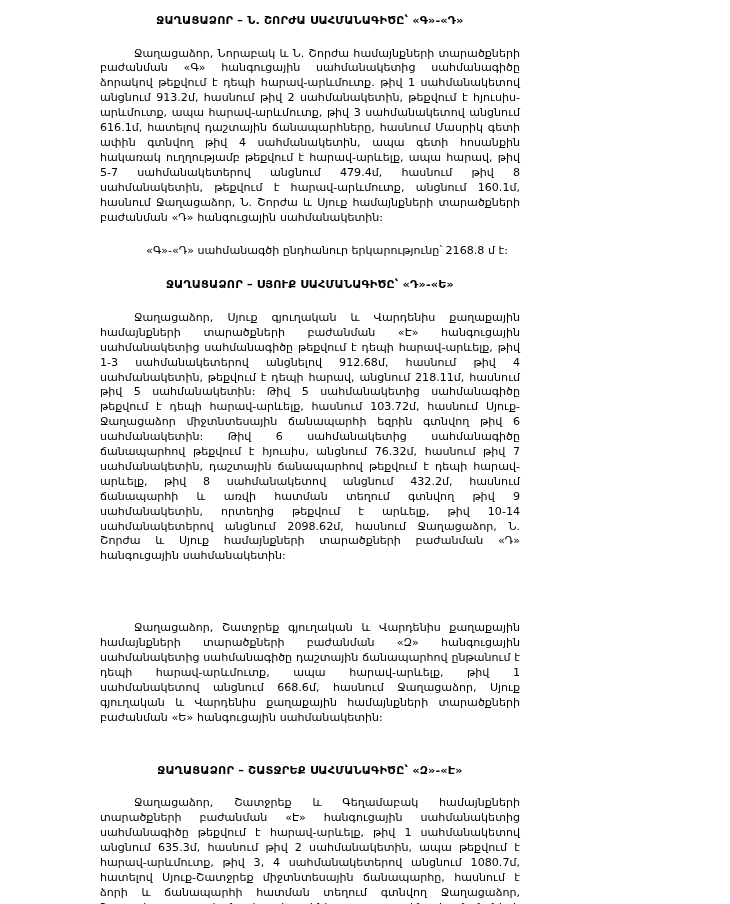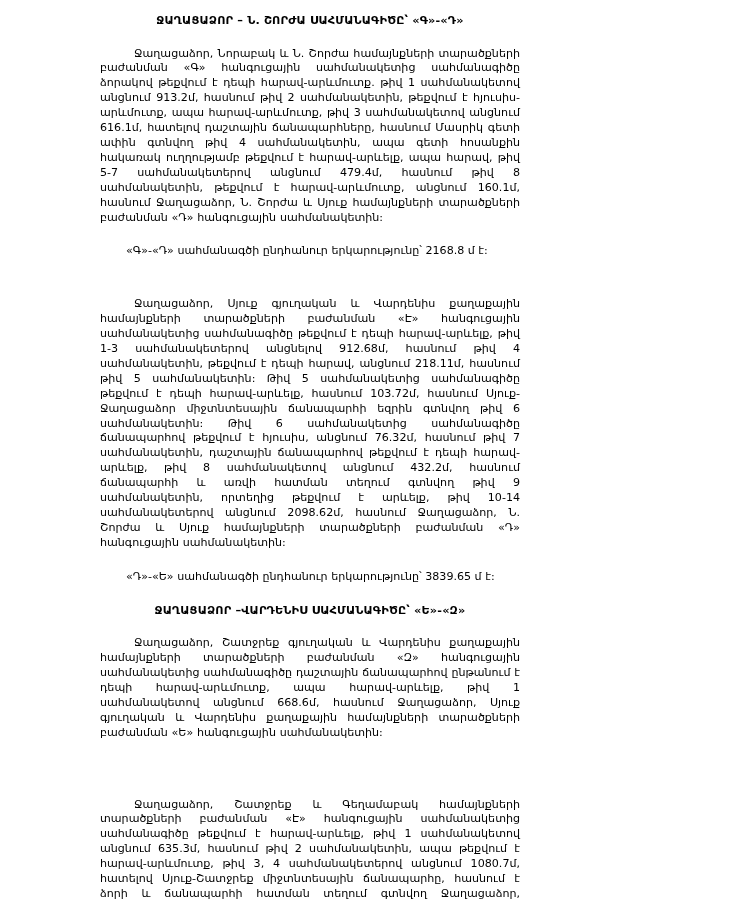--- a/index.html
+++ b/index.html
@@ -45,21 +45,21 @@
     padding: 0;
     text-indent: 34px;
     word-spacing: 0.2px;
   }
   .section-total {
     font-size: 11.1px;
     line-height: 1.345;
     margin: 0;
     padding: 0;
     text-indent: 34px;
-    text-align: left;
+    text-align: center;
   }
   .gap-after-heading { height: 11px; }
   .gap-before-heading { height: 19px; }
   .gap-before-total { height: 11px; }
 </style>
 </head>
 <body>
 
 <div class="page">
 
@@ -67,36 +67,36 @@
     <div class="doc-heading">ՋԱՂԱՑԱՁՈՐ – Ն. ՇՈՐԺԱ ՍԱՀՄԱՆԱԳԻԾԸ՝ «Գ»-«Դ»</div>
     <div class="gap-after-heading"></div>
     <p class="section-body">Ջաղացաձոր, Նորաբակ և Ն. Շորժա  համայնքների տարածքների բաժանման «Գ» հանգուցային սահմանակետից սահմանագիծը ձորակով թեքվում  է դեպի հարավ-արևմուտք. թիվ 1 սահմանակետով անցնում 913.2մ, հասնում թիվ 2 սահմանակետին, թեքվում է հյուսիս-արևմուտք, ապա հարավ-արևմուտք, թիվ 3 սահմանակետով անցնում 616.1մ, հատելով դաշտային ճանապարհները, հասնում Մասրիկ գետի ափին գտնվող թիվ 4 սահմանակետին, ապա գետի հոսանքին հակառակ ուղղությամբ թեքվում է հարավ-արևելք, ապա հարավ, թիվ 5-7 սահմանակետերով անցնում 479.4մ, հասնում թիվ 8 սահմանակետին, թեքվում է հարավ-արևմուտք, անցնում 160.1մ, հասնում Ջաղացաձոր, Ն. Շորժա և Սյուք   համայնքների տարածքների բաժանման «Դ»   հանգուցային սահմանակետին:</p>
     <div class="gap-before-total"></div>
     <p class="section-total">«Գ»-«Դ»  սահմանագծի ընդհանուր երկարությունը՝ 2168.8 մ է:</p>
   </div>
 
   <div class="gap-before-heading"></div>
 
   <div class="section">
+    <div class="doc-heading">ՋԱՂԱՑԱՁՈՐ – ՍՅՈՒՔ ՍԱՀՄԱՆԱԳԻԾԸ՝ «Դ»-«Ե»</div>
     <div class="gap-after-heading"></div>
     <p class="section-body">Ջաղացաձոր, Սյուք գյուղական և Վարդենիս քաղաքային համայնքների տարածքների բաժանման «Է» հանգուցային սահմանակետից սահմանագիծը թեքվում է դեպի հարավ-արևելք, թիվ 1-3 սահմանակետերով անցնելով 912.68մ, հասնում թիվ 4 սահմանակետին, թեքվում է դեպի հարավ, անցնում 218.11մ, հասնում թիվ 5 սահմանակետին: Թիվ 5 սահմանակետից սահմանագիծը թեքվում է դեպի հարավ-արևելք, հասնում 103.72մ, հասնում Սյուք-Ջաղացաձոր միջտնտեսային ճանապարհի եզրին գտնվող թիվ 6 սահմանակետին: Թիվ 6 սահմանակետից սահմանագիծը ճանապարհով թեքվում է հյուսիս, անցնում 76.32մ, հասնում թիվ 7 սահմանակետին, դաշտային ճանապարհով թեքվում է դեպի հարավ-արևելք, թիվ 8 սահմանակետով անցնում 432.2մ, հասնում ճանապարհի և առվի հատման տեղում գտնվող թիվ 9 սահմանակետին, որտեղից թեքվում է արևելք, թիվ 10-14 սահմանակետերով անցնում 2098.62մ, հասնում Ջաղացաձոր, Ն. Շորժա և Սյուք համայնքների տարածքների բաժանման «Դ» հանգուցային սահմանակետին:</p>
     <div class="gap-before-total"></div>
-    <p class="section-total">«Դ»-«Ե»  սահմանագծի ընդհանուր երկարությունը՝ 3839.65 մ է:</p>
   </div>
 
   <div class="gap-before-heading"></div>
 
   <div class="section">
-    <div class="doc-heading">ՋԱՂԱՑԱՁՈՐ –ՎԱՐԴԵՆԻՍ ՍԱՀՄԱՆԱԳԻԾԸ՝ «Ե»-«Զ»</div>
     <div class="gap-after-heading"></div>
     <p class="section-body">Ջաղացաձոր, Շատջրեք գյուղական և Վարդենիս քաղաքային համայնքների տարածքների բաժանման «Զ» հանգուցային սահմանակետից սահմանագիծը դաշտային ճանապարհով ընթանում է դեպի հարավ-արևմուտք, ապա հարավ-արևելք, թիվ 1 սահմանակետով անցնում 668.6մ, հասնում Ջաղացաձոր, Սյուք գյուղական և Վարդենիս քաղաքային համայնքների տարածքների բաժանման «Ե» հանգուցային սահմանակետին:</p>
     <div class="gap-before-total"></div>
   </div>
 
   <div class="gap-before-heading"></div>
 
   <div class="section">
+    <div class="doc-heading">ՋԱՂԱՑԱՁՈՐ – ՇԱՏՋՐԵՔ ՍԱՀՄԱՆԱԳԻԾԸ՝ «Զ»-«Է»</div>
     <div class="gap-after-heading"></div>
     <p class="section-body">Ջաղացաձոր, Շատջրեք  և Գեղամաբակ համայնքների տարածքների բաժանման «Է» հանգուցային սահմանակետից   սահմանագիծը թեքվում է հարավ-արևելք, թիվ 1 սահմանակետով անցնում 635.3մ, հասնում թիվ 2 սահմանակետին, ապա թեքվում է հարավ-արևմուտք, թիվ 3, 4 սահմանակետերով անցնում 1080.7մ, հատելով Սյուք-Շատջրեք միջտնտեսային ճանապարհը, հասնում է ձորի և ճանապարհի հատման տեղում գտնվող Ջաղացաձոր, Շատջրեք գյուղական և Վարդենիս քաղաքային համայնքների տարածքների բաժանման «Զ» հանգուցային սահմանակետին:</p>
     <div class="gap-before-total"></div>
   </div>
 
 </div>
 
 </body></html>

